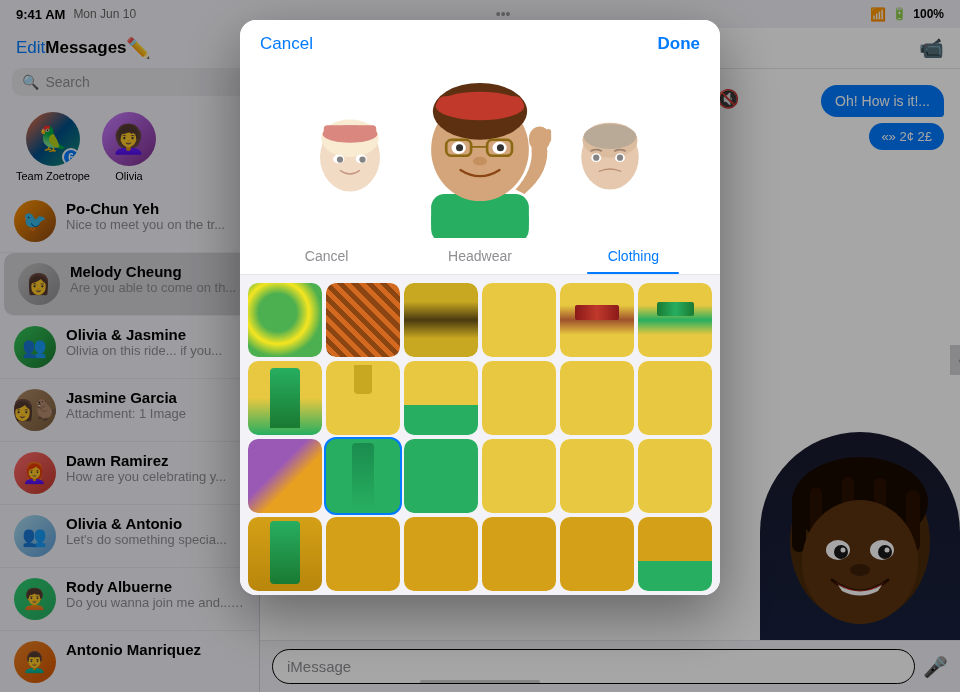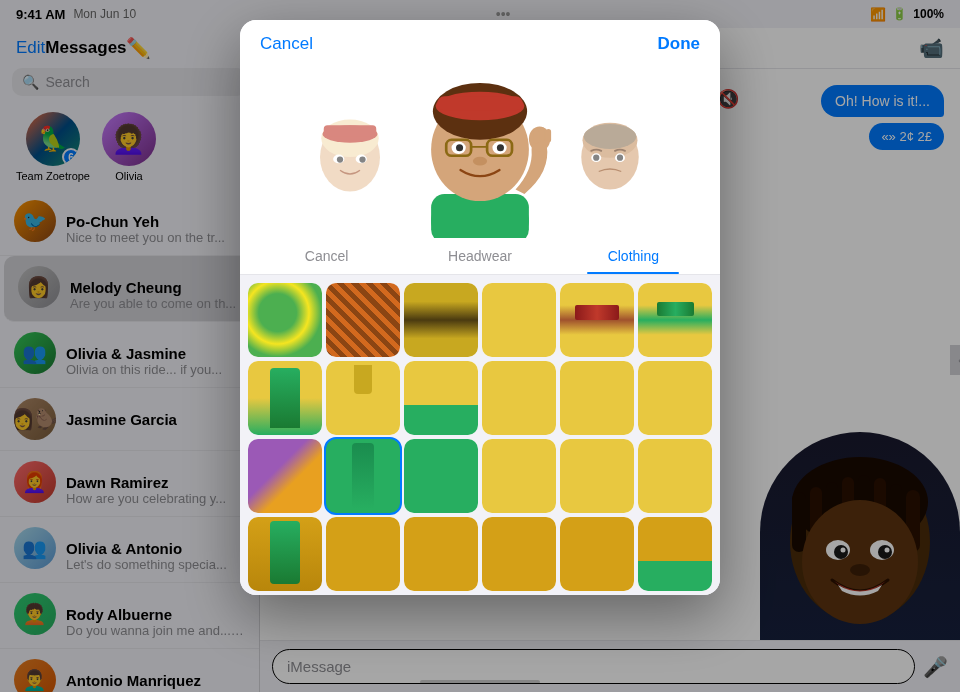--- a/index.html
+++ b/index.html
@@ -168,21 +168,20 @@
       flex-shrink: 0;
       display: flex;
       align-items: center;
       justify-content: center;
       font-size: 18px;
       overflow: hidden;
     }
     .msg-content {
       flex: 1;
       min-width: 0;
-      margin-top: 13px;
     }
     .msg-name {
       font-size: 15px;
       font-weight: 600;
       color: #000;
     }
     .msg-preview {
       font-size: 13px;
       color: #8e8e93;
       overflow: hidden;
@@ -503,20 +502,21 @@
           <div class="msg-content">
             <div class="msg-name">Olivia &amp; Jasmine</div>
             <div class="msg-preview">Olivia on this ride... if you...</div>
           </div>
         </div>
 
         <div class="message-item">
           <div class="msg-avatar" style="border-radius:50%;background:linear-gradient(135deg,#af8967,#7a5c3a);font-size:20px;display:flex;align-items:center;justify-content:center;">👩‍🦫</div>
           <div class="msg-content">
             <div class="msg-name">Jasmine Garcia</div>
+            <div class="msg-preview">Attachment: 1 Image</div>
           </div>
         </div>
 
         <div class="message-item">
           <div class="msg-avatar" style="border-radius:50%;background:linear-gradient(135deg,#ff6b6b,#c0392b);font-size:20px;display:flex;align-items:center;justify-content:center;">👩‍🦰</div>
           <div class="msg-content">
             <div class="msg-name">Dawn Ramirez</div>
             <div class="msg-preview">How are you celebrating y...</div>
           </div>
         </div>

